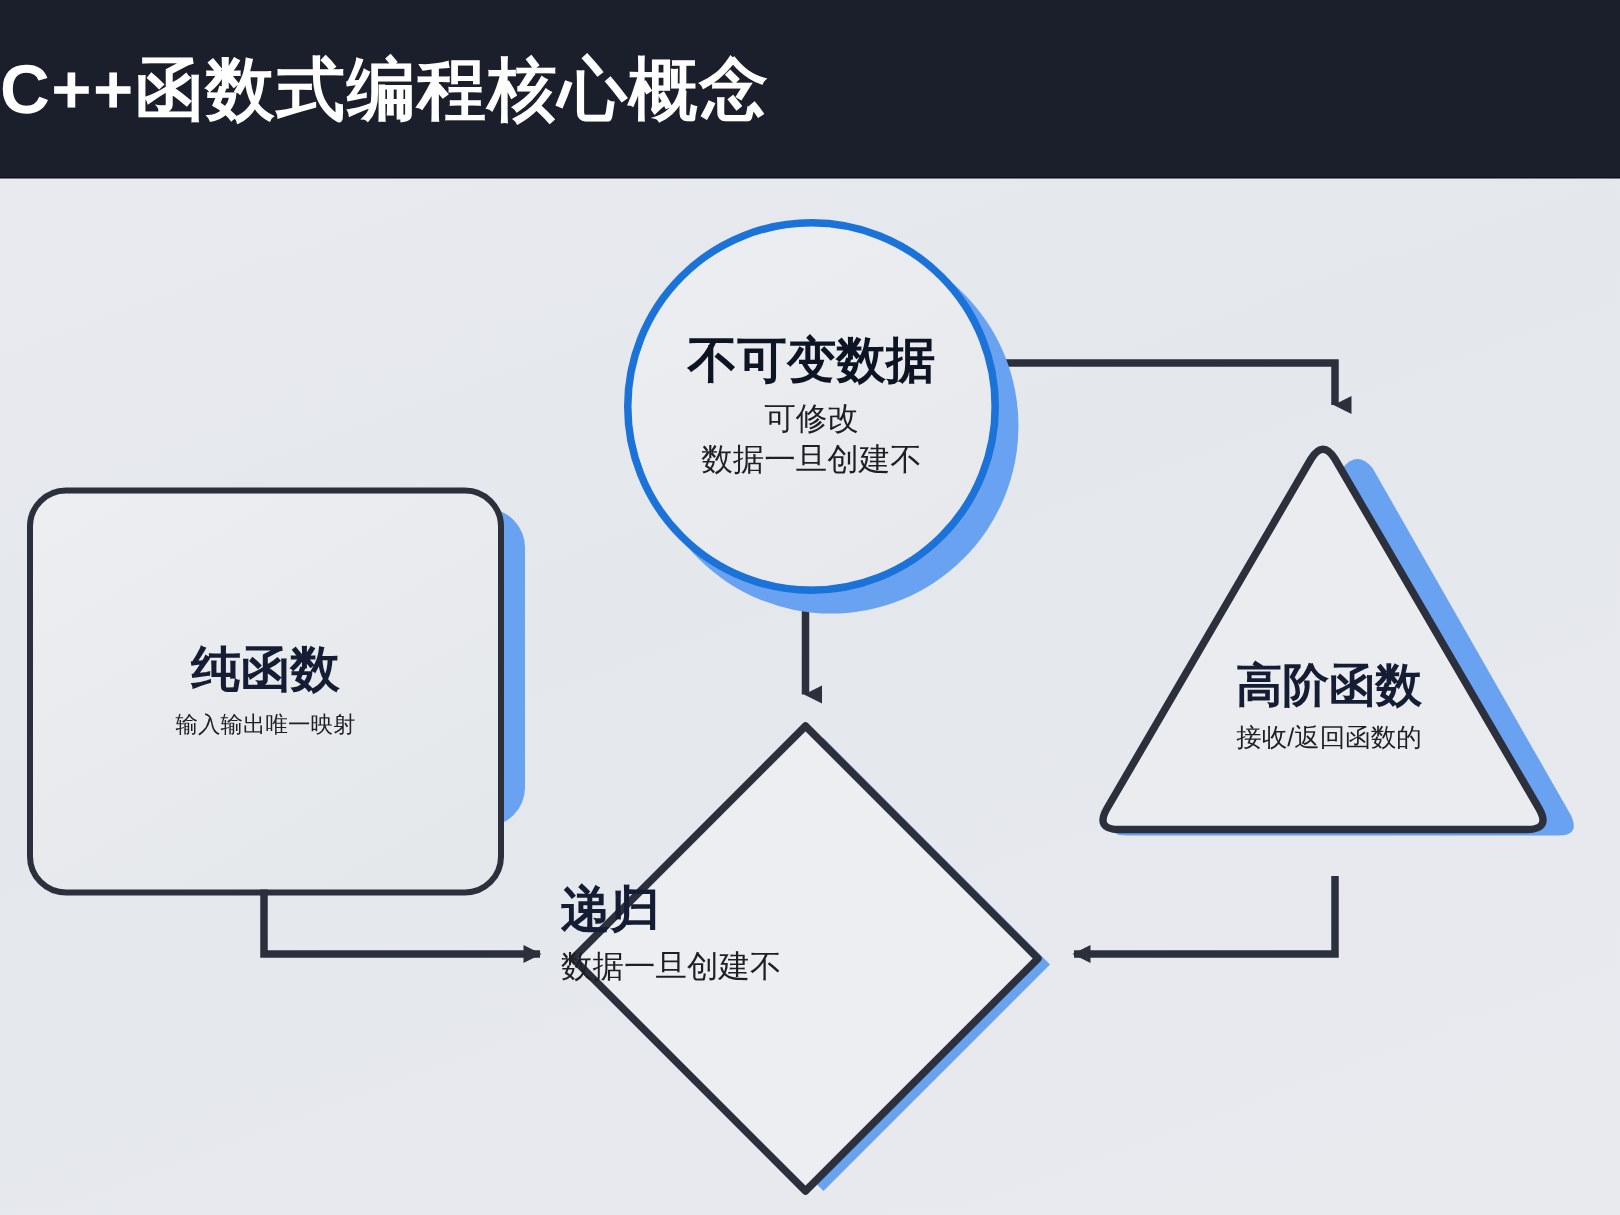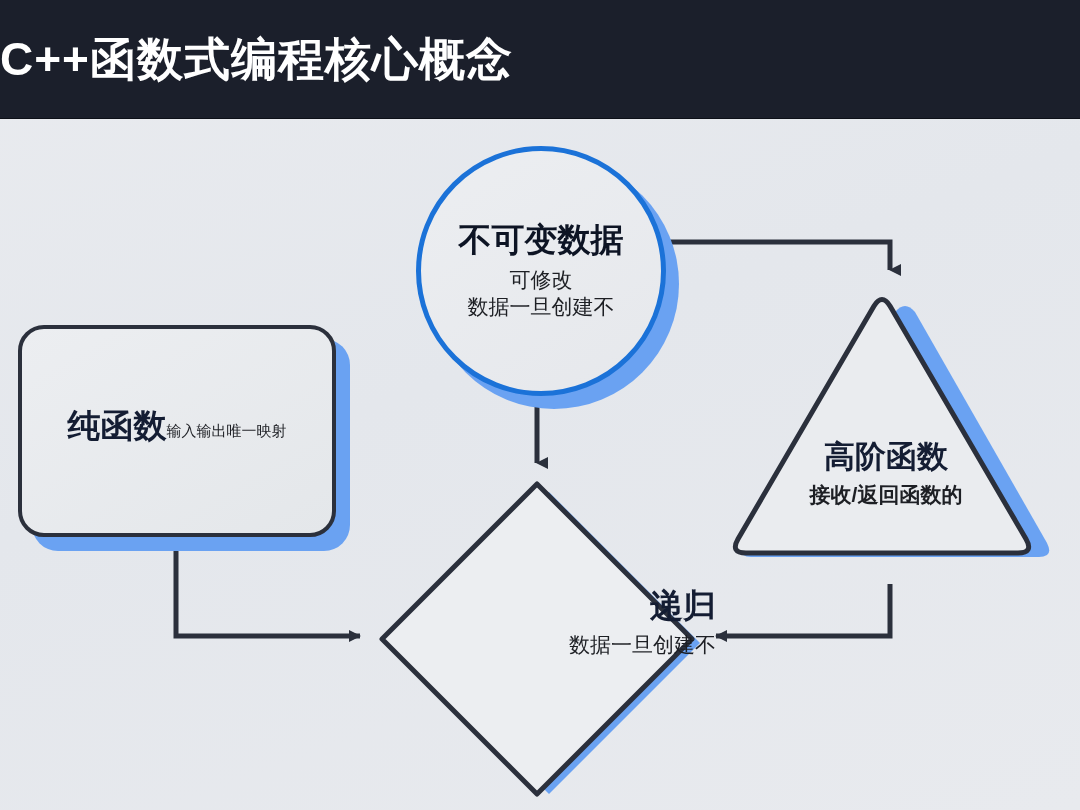--- a/index.html
+++ b/index.html
@@ -81,27 +81,27 @@
   #node-pure .shadow {
     position: absolute;
     left: 14px; top: 14px;
     width: 318px; height: 212px;
     background: #6aa2f2;
     border-radius: 26px;
   }
   #node-pure .body {
     position: absolute;
     left: 0; top: 0;
-    width: 318px; height: 212px;
+    width: 318px; height: 272px;
     box-sizing: border-box;
     background: linear-gradient(150deg, #eceef1 0%, #e4e7ea 100%);
     border: 4px solid #2b303c;
     border-radius: 26px;
     display: flex;
-    flex-direction: row;
+    flex-direction: column;
     align-items: center;
     justify-content: center;
   }
   #node-pure .node-title { font-size: 33px; margin-bottom: 9px; }
   #node-pure .node-sub   { font-size: 15px; }
 
   
   #node-immutable {
     left: 416px;
     top: 28px;
@@ -142,36 +142,36 @@
   }
   #node-hof svg { position: absolute; left: 0; top: 0; overflow: visible; }
   #node-hof .tri-text {
     position: absolute;
     left: 4px;
     top: 154px;
     width: 320px;
     text-align: center;
   }
   #node-hof .node-title { font-size: 31px; margin-bottom: 6px; }
-  #node-hof .node-sub   { font-size: 21px; font-weight: bold; }
+  #node-hof .node-sub   { font-size: 17px; }
 
   
   #node-recursion {
     left: 374px;
     top: 358px;
     width: 326px;
     height: 326px;
   }
   #node-recursion svg { position: absolute; left: 0; top: 0; overflow: visible; }
   #node-recursion .dia-text {
     position: absolute;
-    left: 16px;
+    left: 0;
     top: 112px;
     width: 326px;
-    text-align: right;
+    text-align: left;
   }
   #node-recursion .node-title { font-size: 33px; margin-bottom: 6px; }
   #node-recursion .node-sub   { font-size: 21px; }
 </style>
 </head>
 <body>
 
 <div class="page">
 
   <div class="header">

